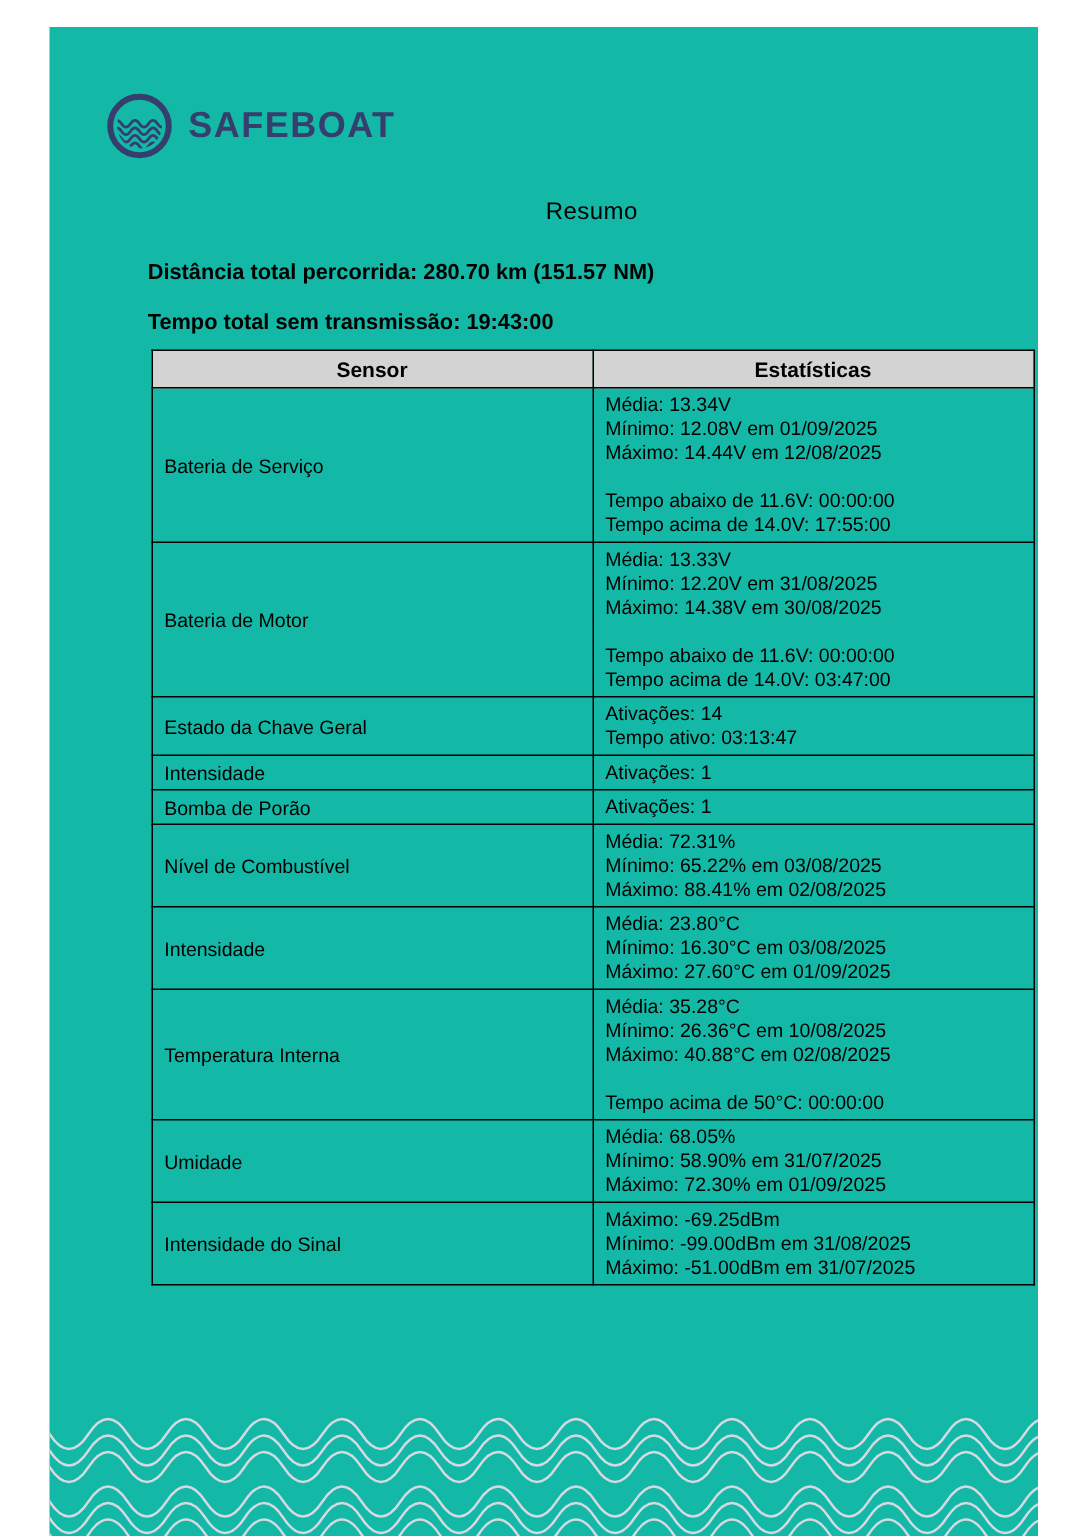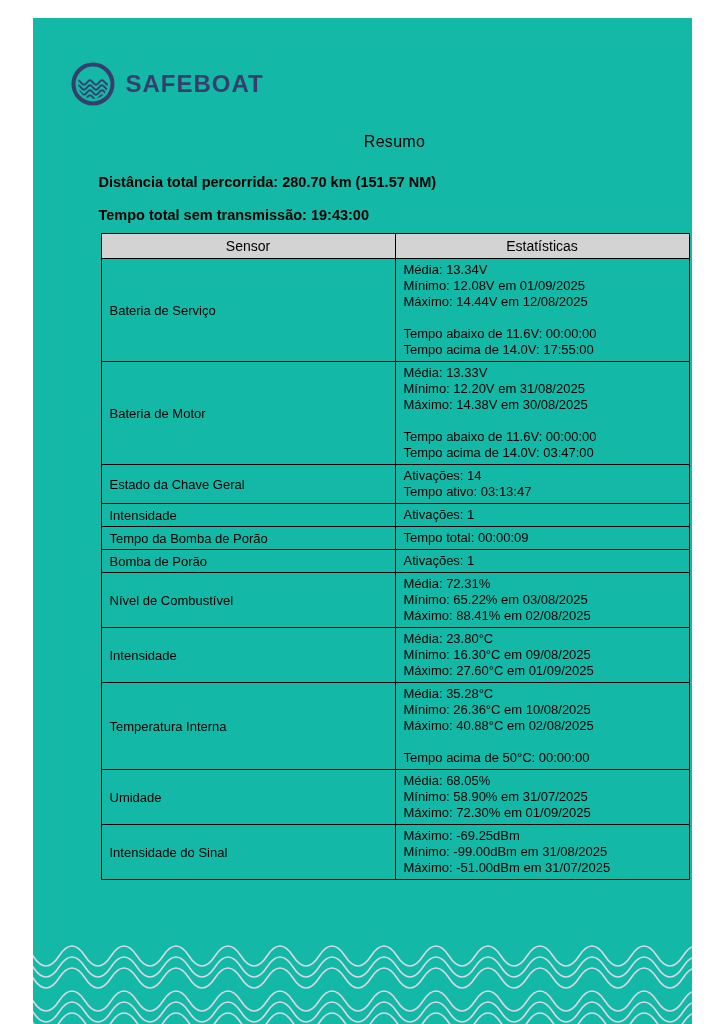--- a/index.html
+++ b/index.html
@@ -13,21 +13,21 @@
   
   .page-title{position:absolute;top:115px;left:0;width:724px;text-align:center;
               font-size:16px;font-weight:400;color:#000;letter-spacing:.3px;}
   .summary-line{position:absolute;left:66px;font-size:14.5px;font-weight:700;color:#000;white-space:nowrap;}
   .summary-distance{top:156px;}
   .summary-transmission{top:189px;}
 
   
   .report-table{position:absolute;top:215px;left:68px;width:589px;border-collapse:collapse;table-layout:fixed;}
   .report-table th,.report-table td{border:1px solid #000;color:#000;}
-  .report-table th{background:#d3d3d3;font-size:14px;font-weight:400;padding:4px 10px;text-align:center;}
+  .report-table th{background:#d3d3d3;font-size:14px;font-weight:700;padding:4px 10px;text-align:center;}
   .report-table td{font-size:13px;font-weight:400;padding:3px 8px;vertical-align:middle;text-align:left;}
   td.col-sensor{width:272px;}
   .stat-line{line-height:16px;min-height:16px;white-space:nowrap;}
 
   
   .waves{position:absolute;top:914px;left:0;width:724px;height:110px;}
 </style>
 </head>
 <body>
 
@@ -93,44 +93,38 @@
           <div class="stat-line">Tempo ativo: 03:13:47</div>
         </td>
       </tr>
       <tr>
         <td class="col-sensor">Intensidade</td>
         <td>
           <div class="stat-line">Ativações: 1</div>
         </td>
       </tr>
       <tr>
-        <td class="col-sensor">Tempo da Bomba de Porão</td>
-        <td>
-          <div class="stat-line">Tempo total: 00:00:09</div>
-        </td>
-      </tr>
-      <tr>
         <td class="col-sensor">Bomba de Porão</td>
         <td>
           <div class="stat-line">Ativações: 1</div>
         </td>
       </tr>
       <tr>
         <td class="col-sensor">Nível de Combustível</td>
         <td>
           <div class="stat-line">Média: 72.31%</div>
           <div class="stat-line">Mínimo: 65.22% em 03/08/2025</div>
           <div class="stat-line">Máximo: 88.41% em 02/08/2025</div>
         </td>
       </tr>
       <tr>
         <td class="col-sensor">Intensidade</td>
         <td>
           <div class="stat-line">Média: 23.80°C</div>
-          <div class="stat-line">Mínimo: 16.30°C em 09/08/2025</div>
+          <div class="stat-line">Mínimo: 16.30°C em 03/08/2025</div>
           <div class="stat-line">Máximo: 27.60°C em 01/09/2025</div>
         </td>
       </tr>
       <tr>
         <td class="col-sensor">Temperatura Interna</td>
         <td>
           <div class="stat-line">Média: 35.28°C</div>
           <div class="stat-line">Mínimo: 26.36°C em 10/08/2025</div>
           <div class="stat-line">Máximo: 40.88°C em 02/08/2025</div>
           <div class="stat-line"></div>

